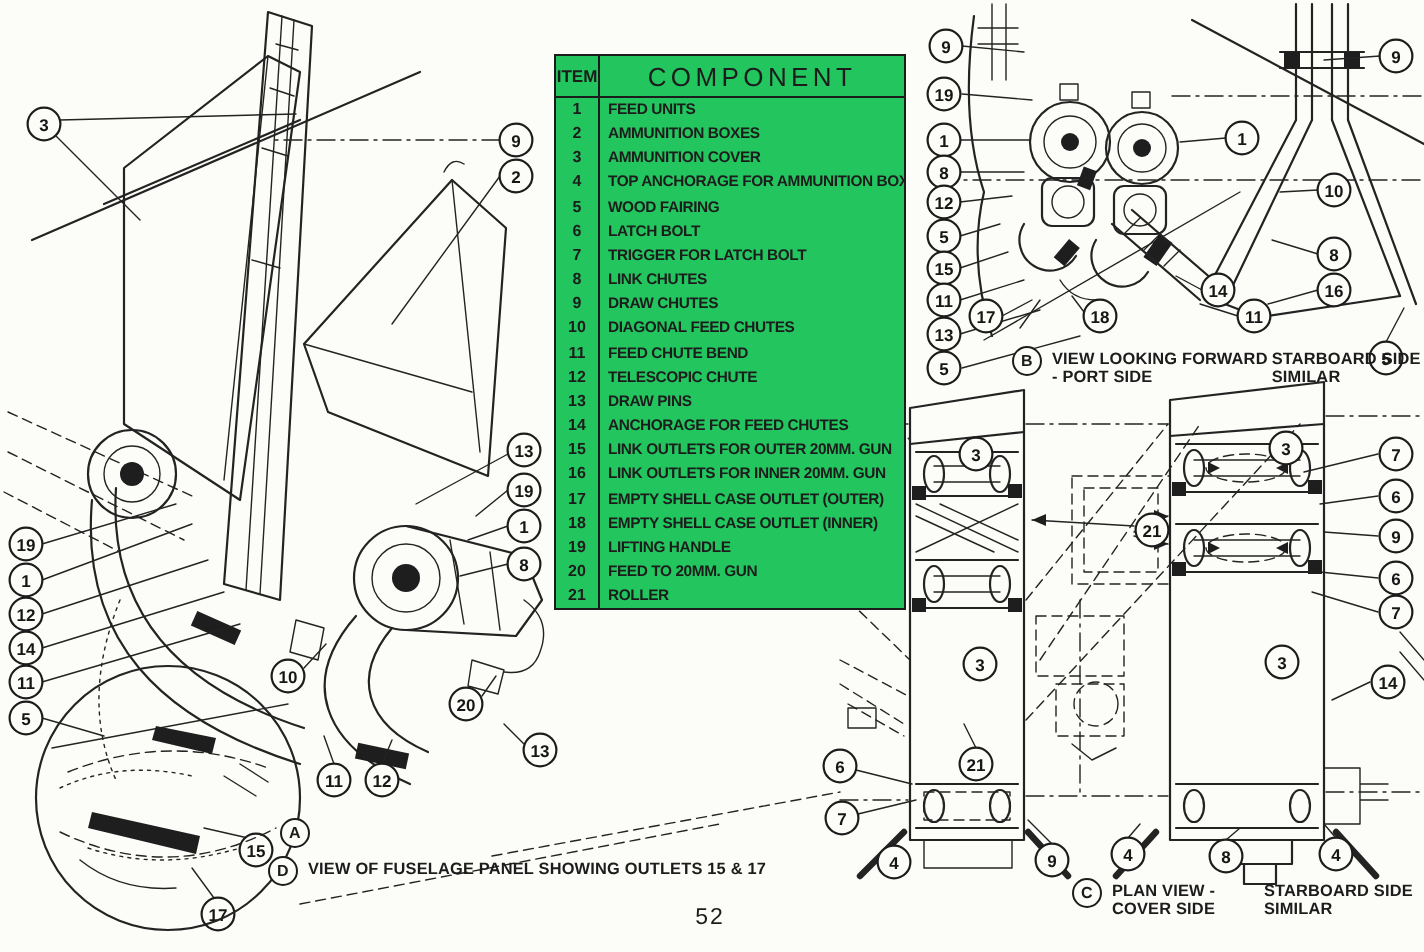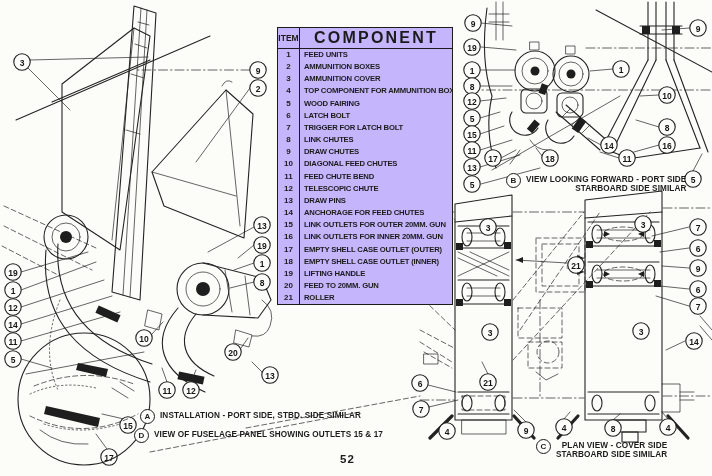--- a/index.html
+++ b/index.html
@@ -10,35 +10,35 @@
   .thin{stroke-width:.7;}
   .thick{stroke-width:3.2;}
   .dash{stroke-dasharray:5 3;}
   .dashdot{stroke-dasharray:9 3 1.5 3;}
   .dot{stroke-dasharray:1.5 2.6;}
   .fillb{fill:#1e1e1e;stroke:none;}
   .co-c{fill:#fcfcf9;stroke:#1c1c1c;stroke-width:1.1;}
   .co-t{font:700 8.5px "Liberation Sans",sans-serif;fill:#161616;text-anchor:middle;dominant-baseline:central;}
   
   #comp-table{position:absolute;left:277px;top:27px;width:176px;border-collapse:collapse;
-        background:#c4b5fd;border:1.6px solid #1c1c1c;table-layout:fixed;}
+        background:#22c55e;border:1.6px solid #1c1c1c;table-layout:fixed;}
   #comp-table th{border-bottom:1.6px solid #1c1c1c;padding:0;height:20px;vertical-align:middle;}
   #comp-table th.item-h{width:21px;font-size:8.5px;border-right:1.3px solid #1c1c1c;font-weight:700;}
-  #comp-table th.comp-h{font-size:16px;letter-spacing:2.2px;font-weight:700;}
+  #comp-table th.comp-h{font-size:13px;letter-spacing:2.2px;font-weight:400;}
   #comp-table td{padding:0;height:12.15px;line-height:12.15px;white-space:nowrap;overflow:hidden;font-weight:700;}
   #comp-table td:first-child{text-align:center;font-size:8px;border-right:1.3px solid #1c1c1c;}
   #comp-table td:last-child{font-size:7.7px;padding-left:4px;letter-spacing:-.2px;margin-left:32px;}
   
   .cap{position:absolute;display:flex;align-items:flex-start;gap:5px;font-size:8.2px;font-weight:700;letter-spacing:.1px;}
   .cap-letter{width:13px;height:13px;border:1.2px solid #1c1c1c;border-radius:50%;flex:none;
         display:flex;align-items:center;justify-content:center;font-size:8px;font-weight:700;background:#fcfcf9;}
   .cap-text{padding-top:2px;}
-  .cap-center{display:flex;flex-direction:column;align-items:flex-end;padding-top:2px;}
-  #page-num{position:absolute;left:340px;top:453px;width:30px;
-        font-size:11.5px;font-weight:700;letter-spacing:1px;}
+  .cap-center{display:flex;flex-direction:row;align-items:flex-start;padding-top:2px;}
+  #page-num{position:absolute;left:340px;top:453px;width:30px;text-align:center;
+        font-size:11.5px;font-weight:400;letter-spacing:1px;}
 </style>
 </head>
 <body>
 
 <div id="page">
 
   <svg width="712" height="476" viewBox="0 0 712 476">
 
     <g>
 
@@ -470,21 +470,21 @@
         <tr>
           <td>2</td>
           <td>AMMUNITION BOXES</td>
         </tr>
         <tr>
           <td>3</td>
           <td>AMMUNITION COVER</td>
         </tr>
         <tr>
           <td>4</td>
-          <td>TOP COMPONENT FOR AMMUNITION BOX</td>
+          <td>TOP ANCHORAGE FOR AMMUNITION BOX</td>
         </tr>
         <tr>
           <td>5</td>
           <td>WOOD FAIRING</td>
         </tr>
         <tr>
           <td>6</td>
           <td>LATCH BOLT</td>
         </tr>
         <tr>
@@ -545,21 +545,20 @@
         </tr>
         <tr>
           <td>21</td>
           <td>ROLLER</td>
         </tr>
       </tbody>
   </table>
 
   <div class="cap" style="left:140px;top:409px;">
     <span class="cap-letter">A</span>
-    <span class="cap-text">INSTALLATION - PORT SIDE, STBD. SIDE SIMILAR</span>
   </div>
 
   <div class="cap" style="left:134px;top:428px;">
     <span class="cap-letter">D</span>
     <span class="cap-text">VIEW OF FUSELAGE PANEL SHOWING OUTLETS 15 &amp; 17</span>
   </div>
 
   <div class="cap" style="left:506px;top:173px;">
     <span class="cap-letter">B</span>
     <span class="cap-center">

